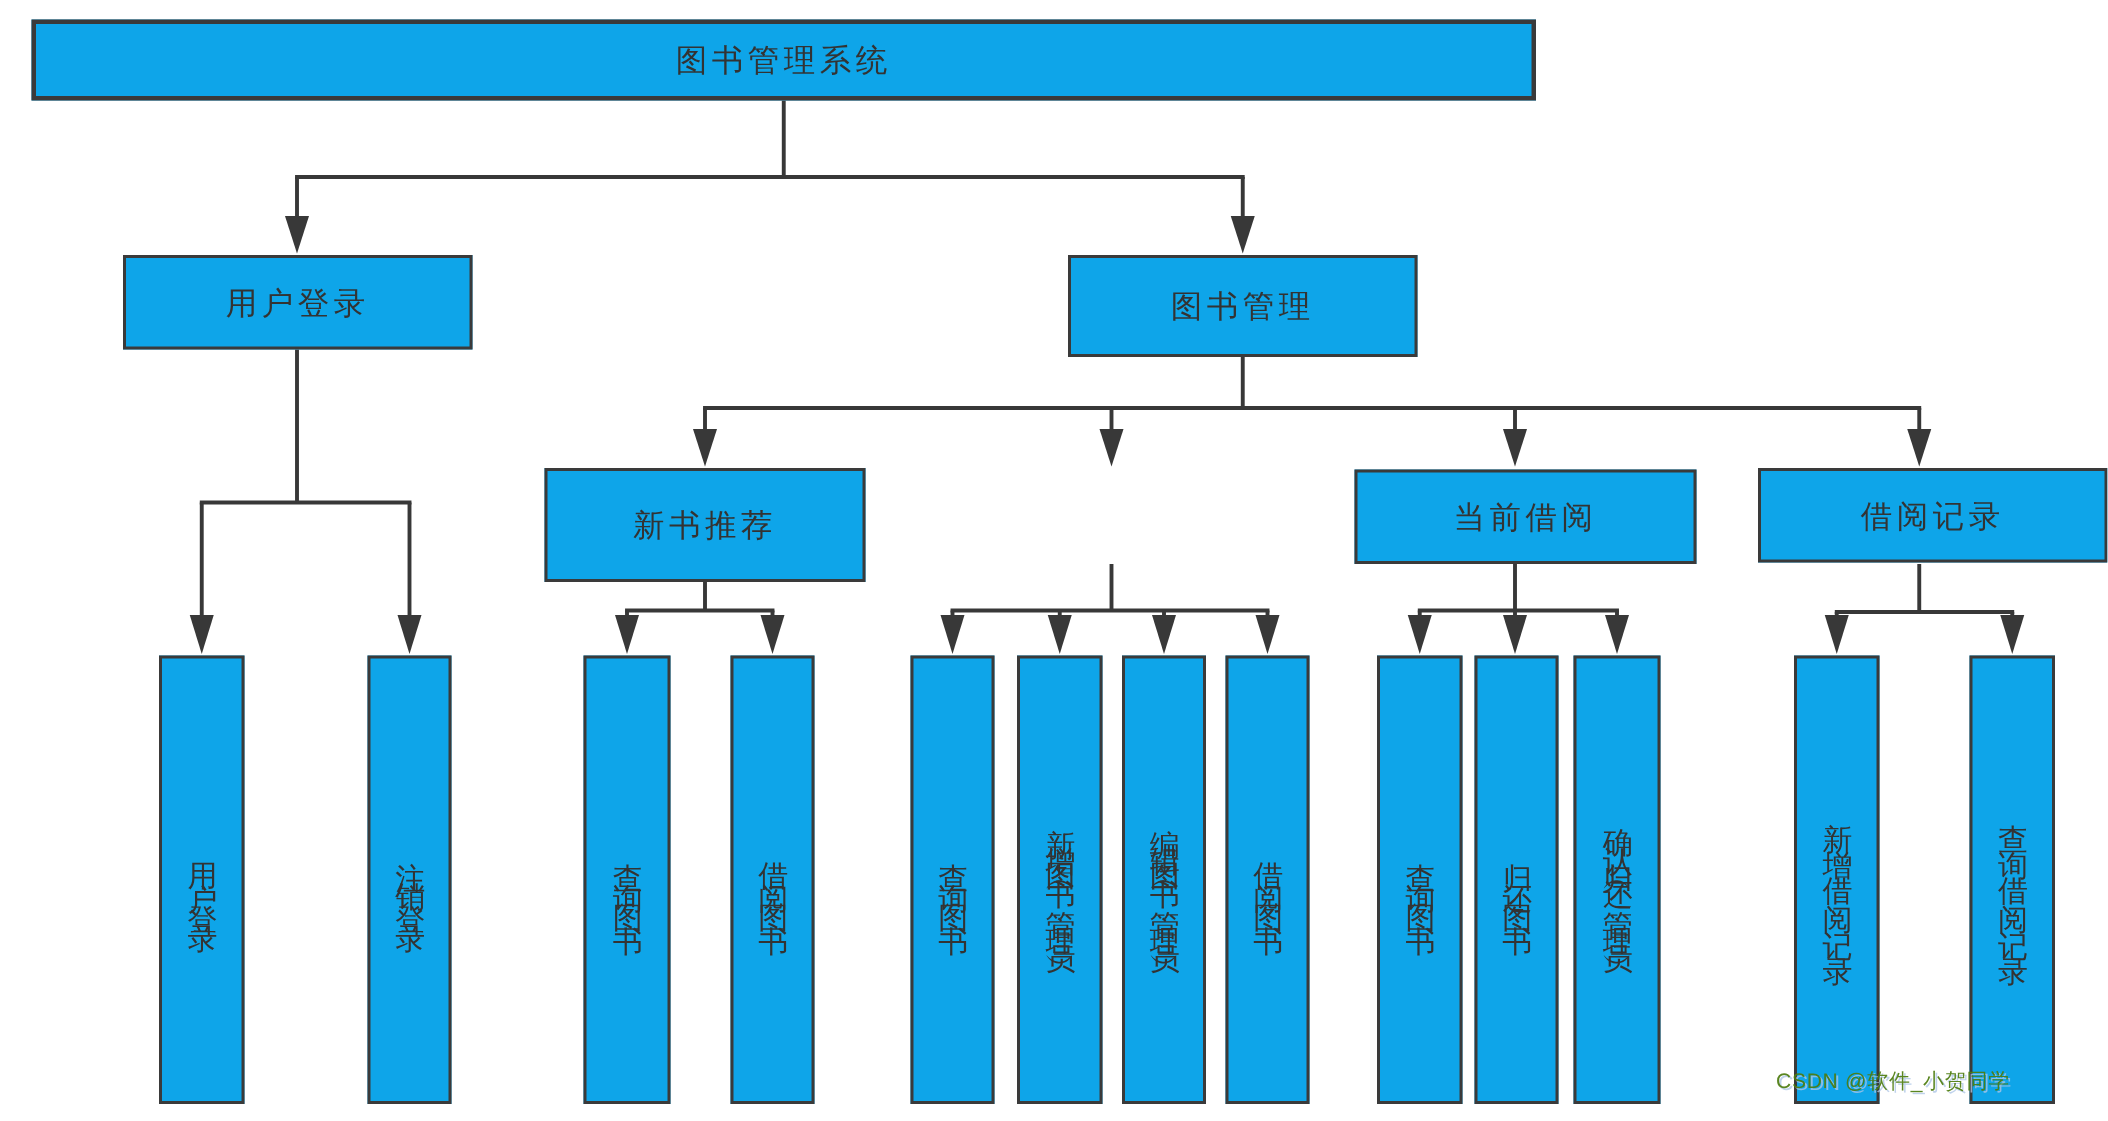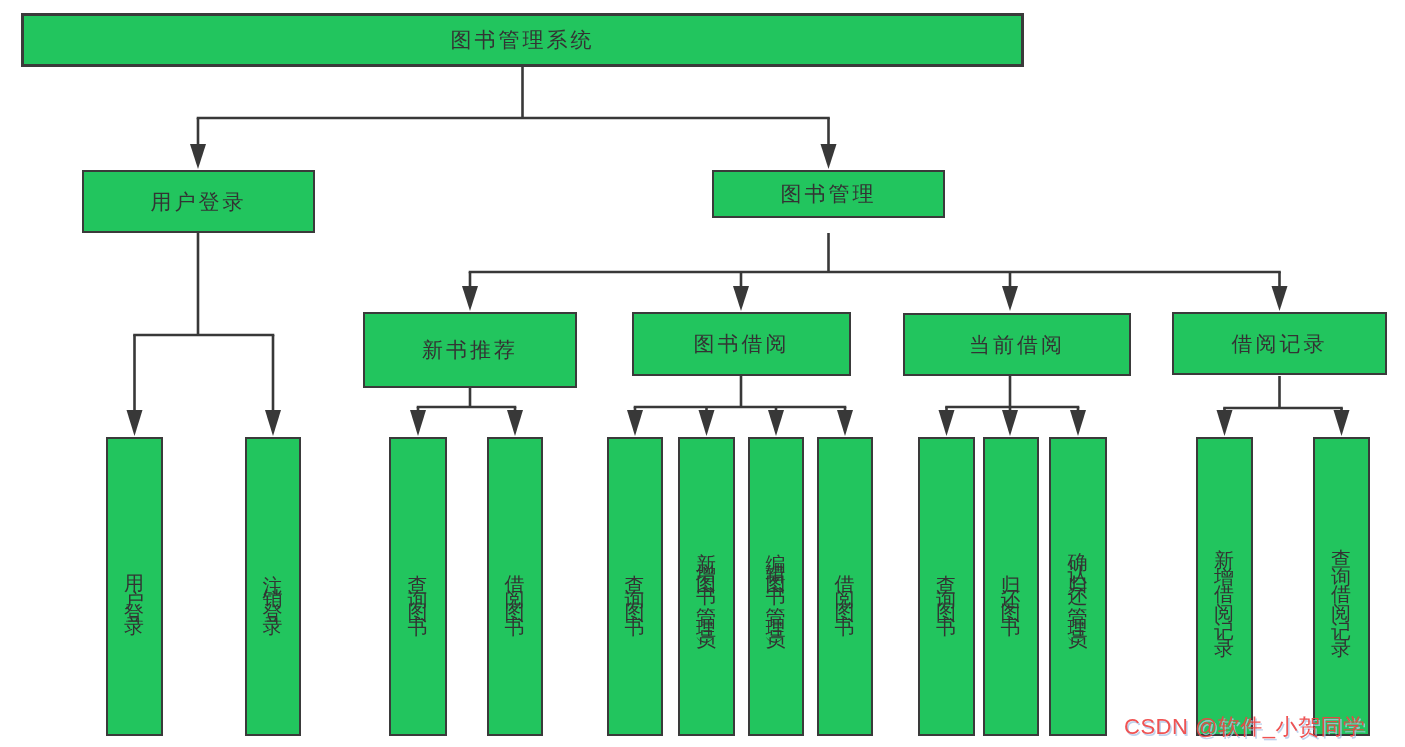--- a/index.html
+++ b/index.html
@@ -2,32 +2,32 @@
 <html><head>
 <meta charset="utf-8">
 <style>
   html,body{margin:0;padding:0;background:#ffffff;}
   body{width:1405px;height:747px;position:relative;overflow:hidden;
        font-family:"Liberation Sans","DejaVu Sans",sans-serif;}
   .stage{position:absolute;left:0;top:0;width:1405px;height:747px;}
   .wires{position:absolute;left:0;top:0;z-index:1;}
   .wires line{stroke:#383838;stroke-width:2.6;}
   .wires polygon{fill:#383838;}
-  .box{position:absolute;box-sizing:border-box;background:#22c55e;
+  .box{position:absolute;box-sizing:border-box;background:#0ea5e9;
        border:2.5px solid #3a3a3a;display:flex;align-items:center;
        justify-content:center;z-index:2;color:#333333;}
   .box.root{border-width:3px;}
   .hlabel{font-size:21px;letter-spacing:3px;color:#333333;white-space:nowrap;}
   .leaf .vlabel{writing-mode:vertical-rl;text-orientation:mixed;
        font-size:20px;color:#333333;line-height:1;white-space:nowrap;}
   .ls-s{letter-spacing:14px;}
   .ls-m{letter-spacing:18px;}
   .ls-l{letter-spacing:11px;}
-  .watermark{position:absolute;left:1124px;top:712px;z-index:6;
-       font-size:22px;letter-spacing:0.5px;color:#ef4444;opacity:0.92;
+  .watermark{position:absolute;left:1184px;top:712px;z-index:6;
+       font-size:14px;letter-spacing:0.5px;color:#4d7c0f;opacity:0.92;
        text-shadow:1.5px 1.5px 0 rgba(173,198,230,0.85);white-space:nowrap;}
 </style>
 </head>
 <body>
 
 <div class="stage">
 
   <svg class="wires" width="1405" height="747" viewBox="0 0 1405 747" aria-hidden="true">
 
     <line x1="522.5" y1="67" x2="522.5" y2="118"></line>
@@ -90,34 +90,31 @@
     <polygon points="1333.5,410 1349.5,410 1341.5,436"></polygon>
   </svg>
 
   <div class="box root" style="left:21px;top:13px;width:1003px;height:54px">
     <span class="hlabel">图书管理系统</span>
   </div>
 
   <div class="box" style="left:82px;top:170px;width:233px;height:63px">
     <span class="hlabel">用户登录</span>
   </div>
-  <div class="box" style="left:712px;top:170px;width:233px;height:48px">
+  <div class="box" style="left:712px;top:170px;width:233px;height:68px">
     <span class="hlabel">图书管理</span>
   </div>
 
   <div class="box" style="left:363px;top:312px;width:214px;height:76px">
     <span class="hlabel">新书推荐</span>
   </div>
-  <div class="box" style="left:632px;top:312px;width:219px;height:64px">
-    <span class="hlabel">图书借阅</span>
-  </div>
   <div class="box" style="left:903px;top:313px;width:228px;height:63px">
     <span class="hlabel">当前借阅</span>
   </div>
-  <div class="box" style="left:1172px;top:312px;width:215px;height:63px">
+  <div class="box" style="left:1172px;top:312px;width:233px;height:63px">
     <span class="hlabel">借阅记录</span>
   </div>
 
   <div class="box leaf" style="left:106px;top:437px;width:57px;height:299px">
     <span class="vlabel ls-s">用户登录</span>
   </div>
   <div class="box leaf" style="left:245px;top:437px;width:56px;height:299px">
     <span class="vlabel ls-s">注销登录</span>
   </div>
 

